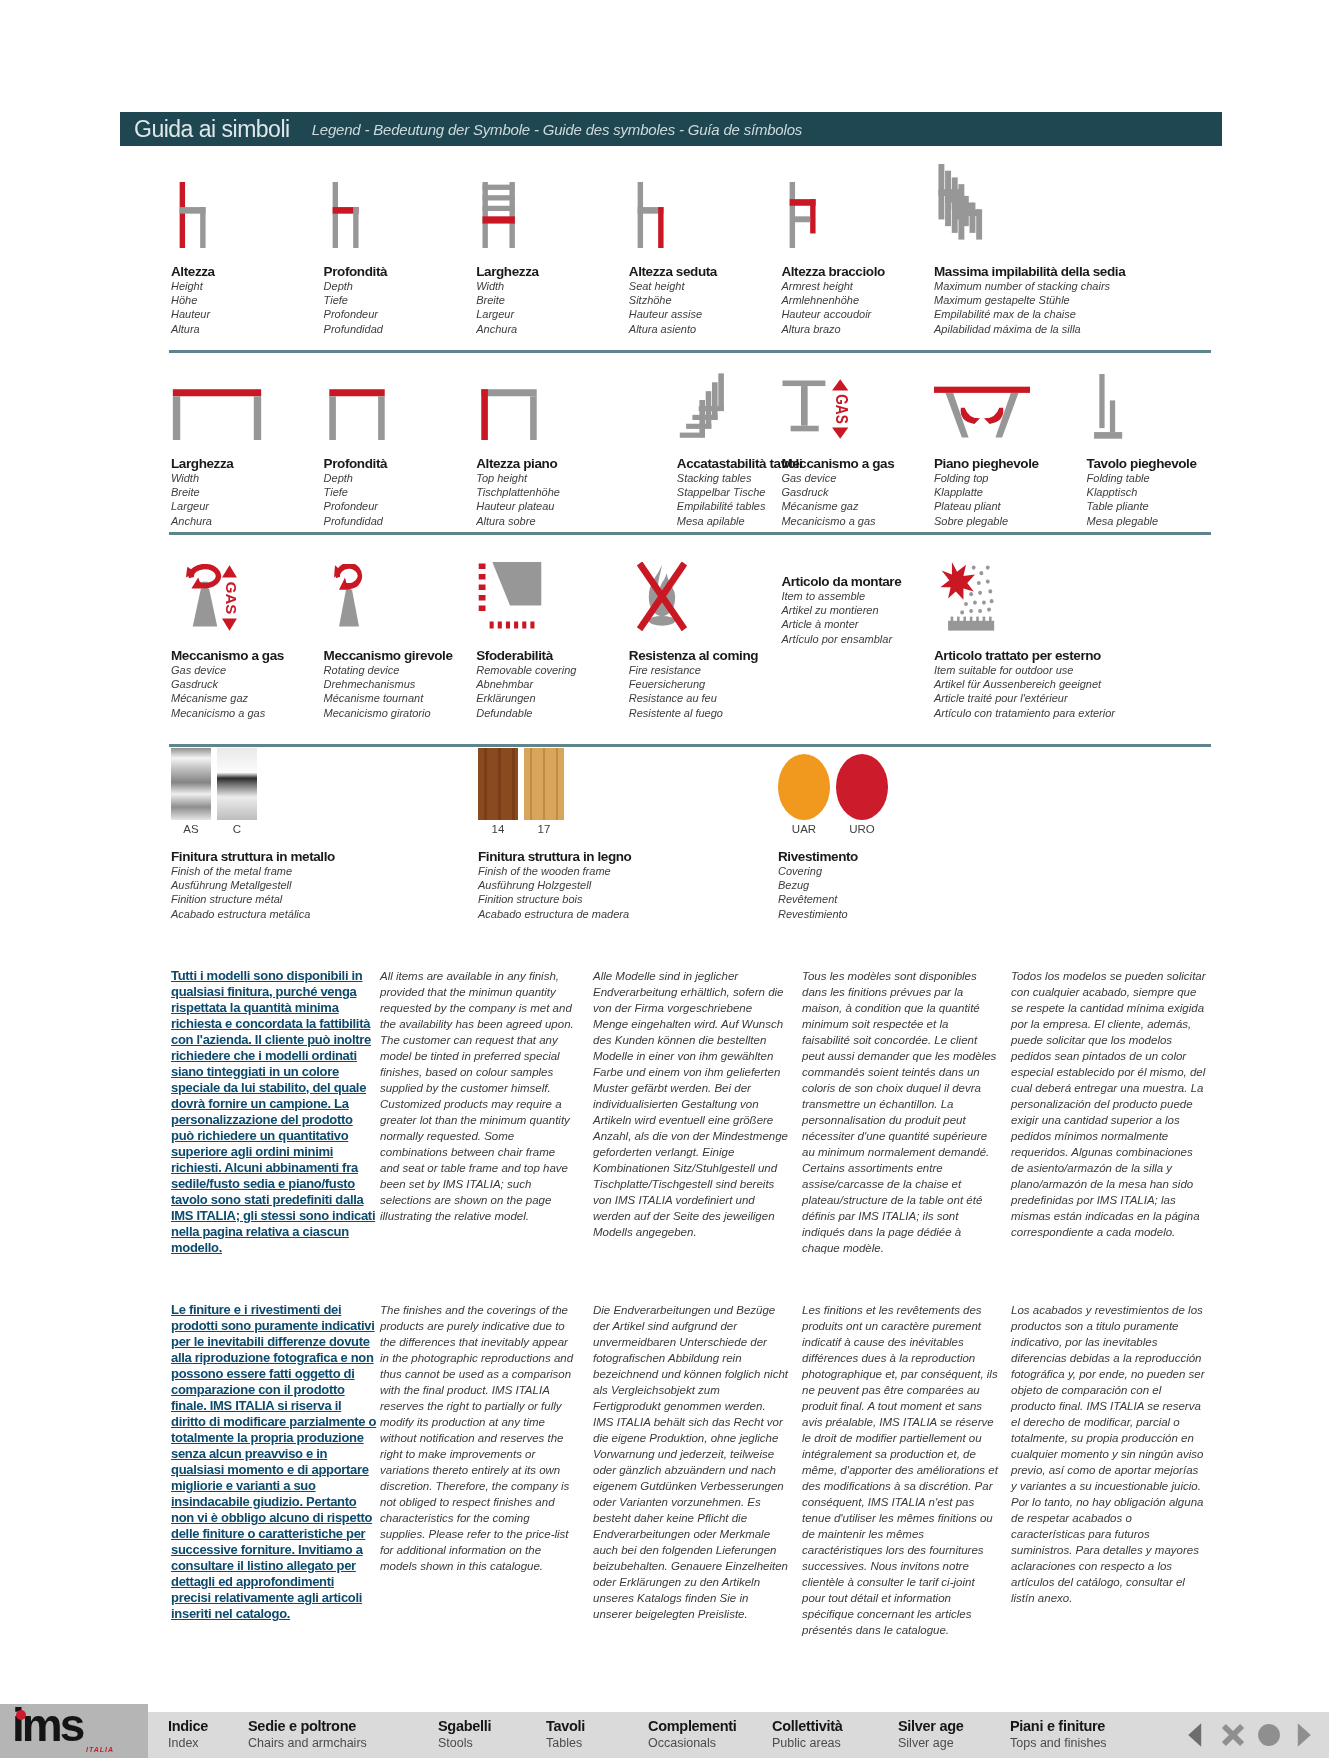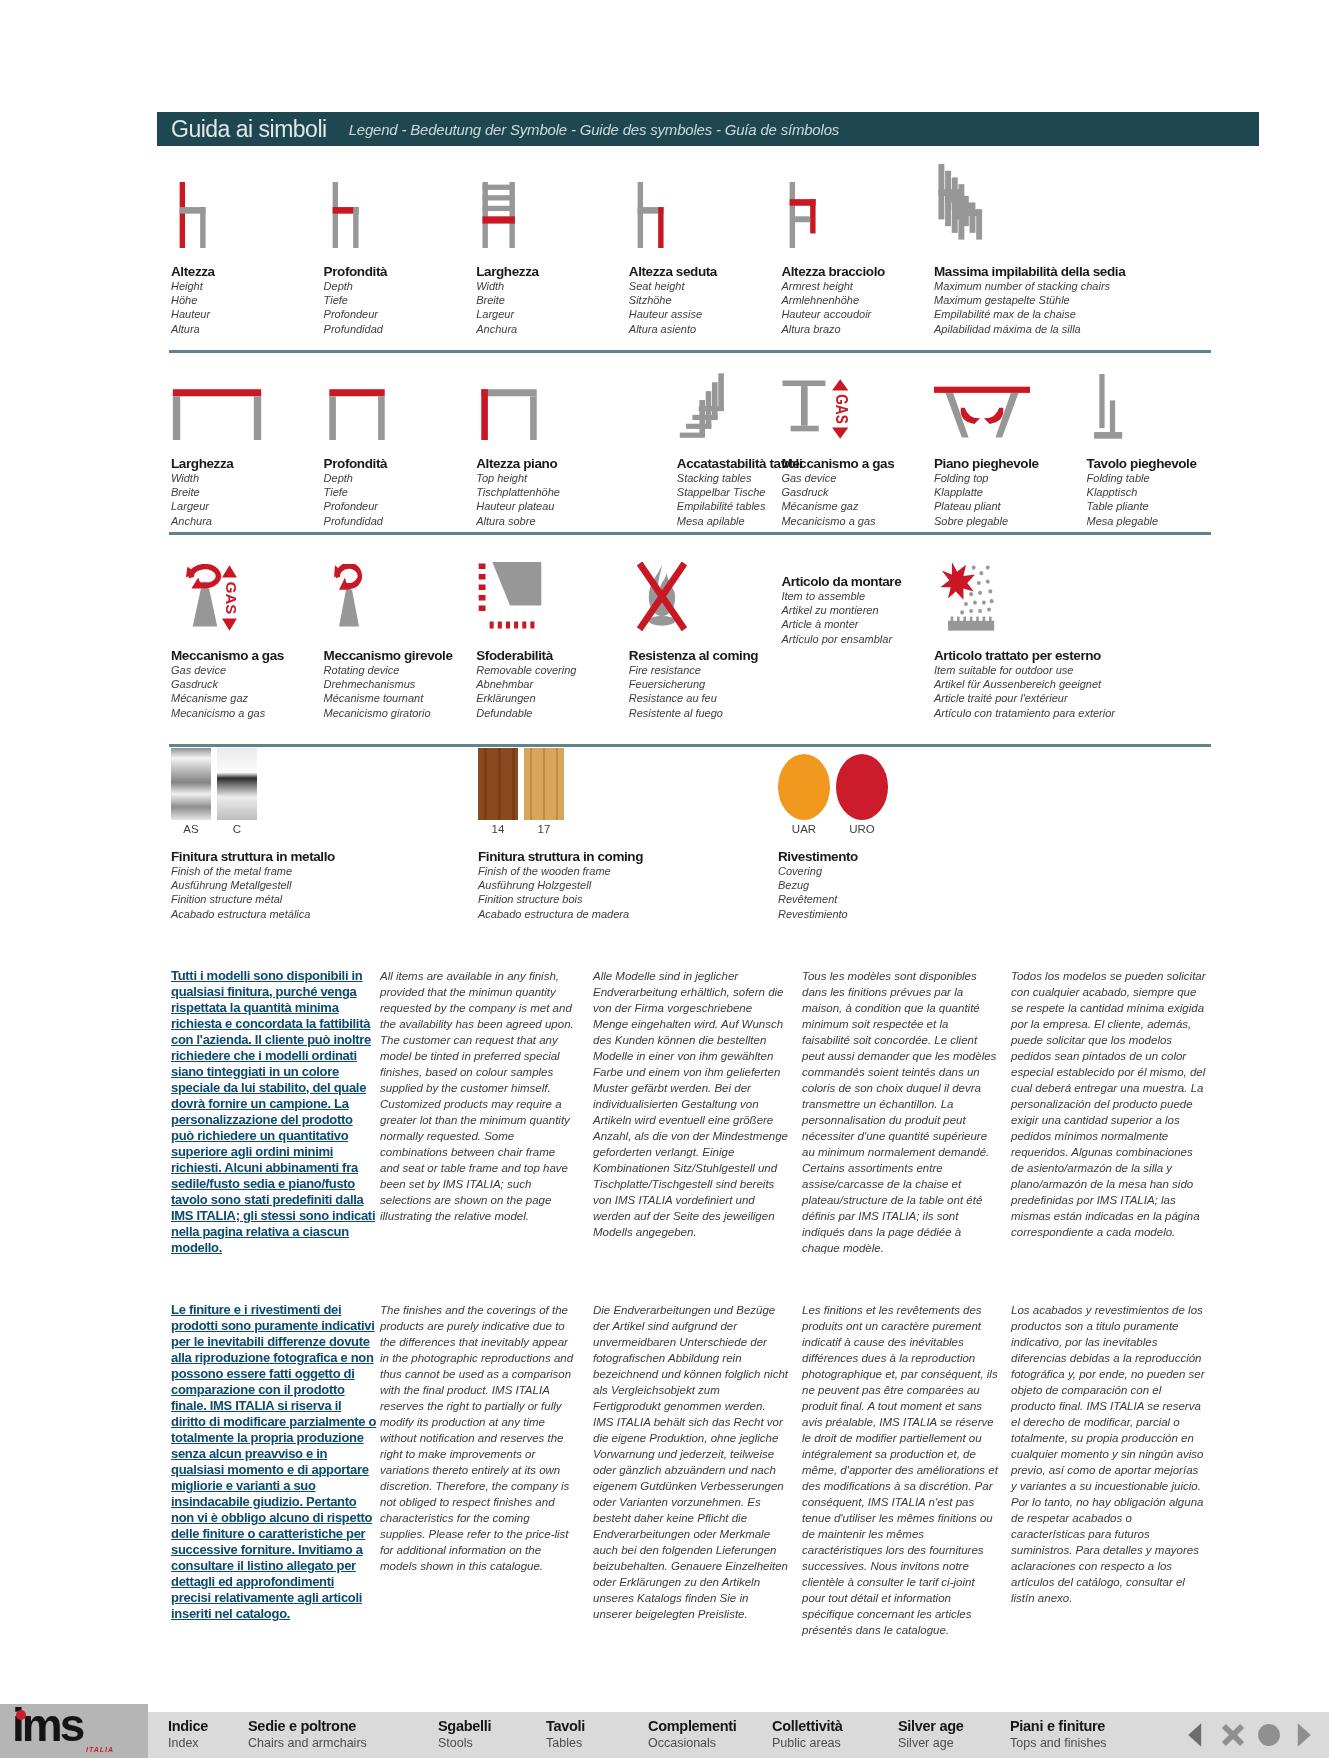--- a/index.html
+++ b/index.html
@@ -1,20 +1,20 @@
 <!DOCTYPE html>
 <html><head>
 <meta charset="utf-8">
 <style>
   html,body{margin:0;padding:0;background:#fff;}
   .page{position:relative;width:1329px;height:1758px;background:#fff;overflow:hidden;
         font-family:"Liberation Sans",sans-serif;}
   
   .header-bar{position:absolute;left:120px;top:112px;width:1102px;height:34px;
-    background:#1e4751;display:flex;align-items:center;padding-left:14px;box-sizing:border-box;margin-left:37px;}
+    background:#1e4751;display:flex;align-items:center;padding-left:14px;box-sizing:border-box;}
   .header-title{color:#dfe7e9;font-size:23px;letter-spacing:-0.5px;font-weight:normal;}
   .header-subtitle{color:#cfd9db;font-size:15px;font-style:italic;margin-left:22px;letter-spacing:-0.2px;}
   
   .symbol-row{position:absolute;left:171px;width:1060px;}
   .symbol-cell{position:absolute;top:0;width:150px;}
   .icon-box{display:flex;align-items:flex-end;}
   .row-0 .icon-box{height:86px;}
   .row-1 .icon-box{height:74px;}
   .row-2 .icon-box{height:74px;}
   .sym-title{font-weight:bold;color:#1a1a1a;font-size:13.5px;letter-spacing:-0.4px;
@@ -420,21 +420,21 @@
       </div>
       <div class="finish-group" style="left: 307px;">
         <div class="swatch-strip">
           <div class="sw" style="background: repeating-linear-gradient(90deg, rgb(138, 74, 31) 0px, rgb(138, 74, 31) 6px, rgb(122, 61, 24) 6px, rgb(122, 61, 24) 9px, rgb(138, 74, 31) 9px, rgb(138, 74, 31) 14px);"></div>
           <div class="sw" style="background: repeating-linear-gradient(90deg, rgb(216, 165, 92) 0px, rgb(216, 165, 92) 6px, rgb(192, 140, 64) 6px, rgb(192, 140, 64) 8px, rgb(216, 165, 92) 8px, rgb(216, 165, 92) 13px);"></div>
         </div>
         <div class="sw-codes">
           <div class="sw-code">14</div>
           <div class="sw-code">17</div>
         </div>
-        <div class="fin-title">Finitura struttura in coming</div>
+        <div class="fin-title">Finitura struttura in legno</div>
         <div class="sym-tr">Finish of the wooden frame</div>
         <div class="sym-tr">Ausführung Holzgestell</div>
         <div class="sym-tr">Finition structure bois</div>
         <div class="sym-tr">Acabado estructura de madera</div>
       </div>
       <div class="finish-group" style="left: 607px;">
         <div class="swatch-strip">
           <div class="sw sw-ellipse" style="background: rgb(240, 153, 30);"></div>
           <div class="sw sw-ellipse" style="background: rgb(204, 27, 43);"></div>
         </div>

